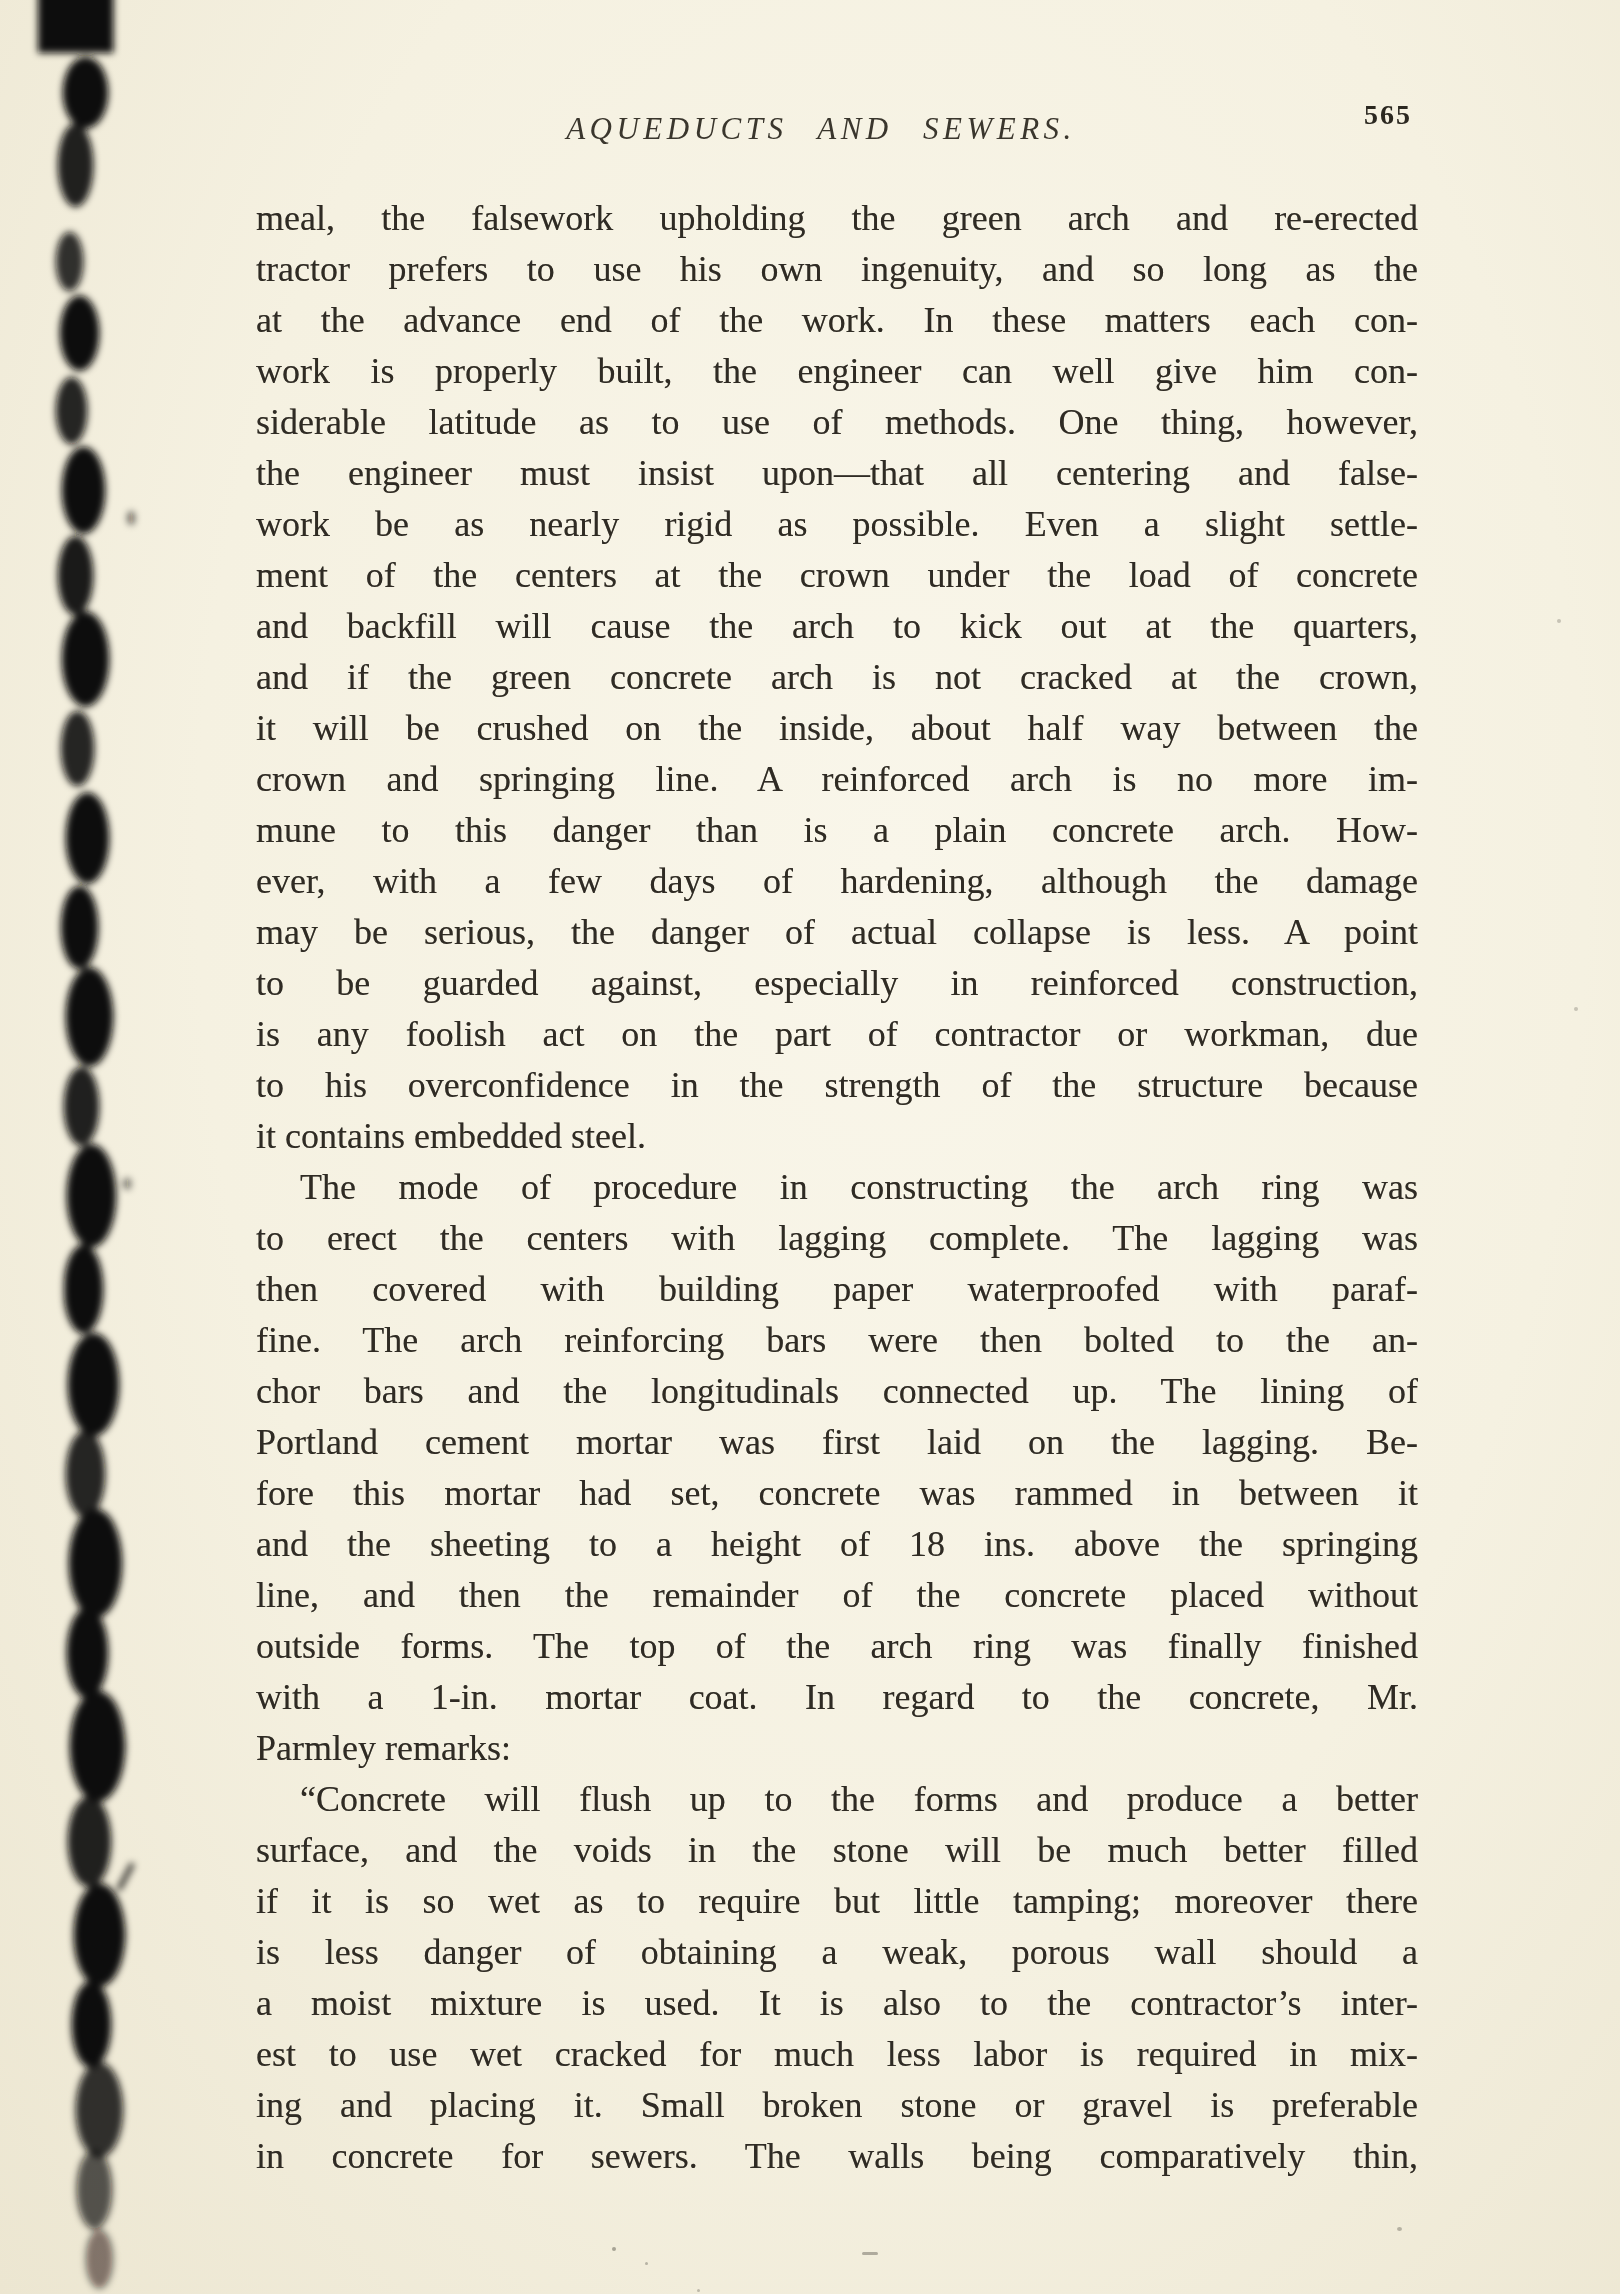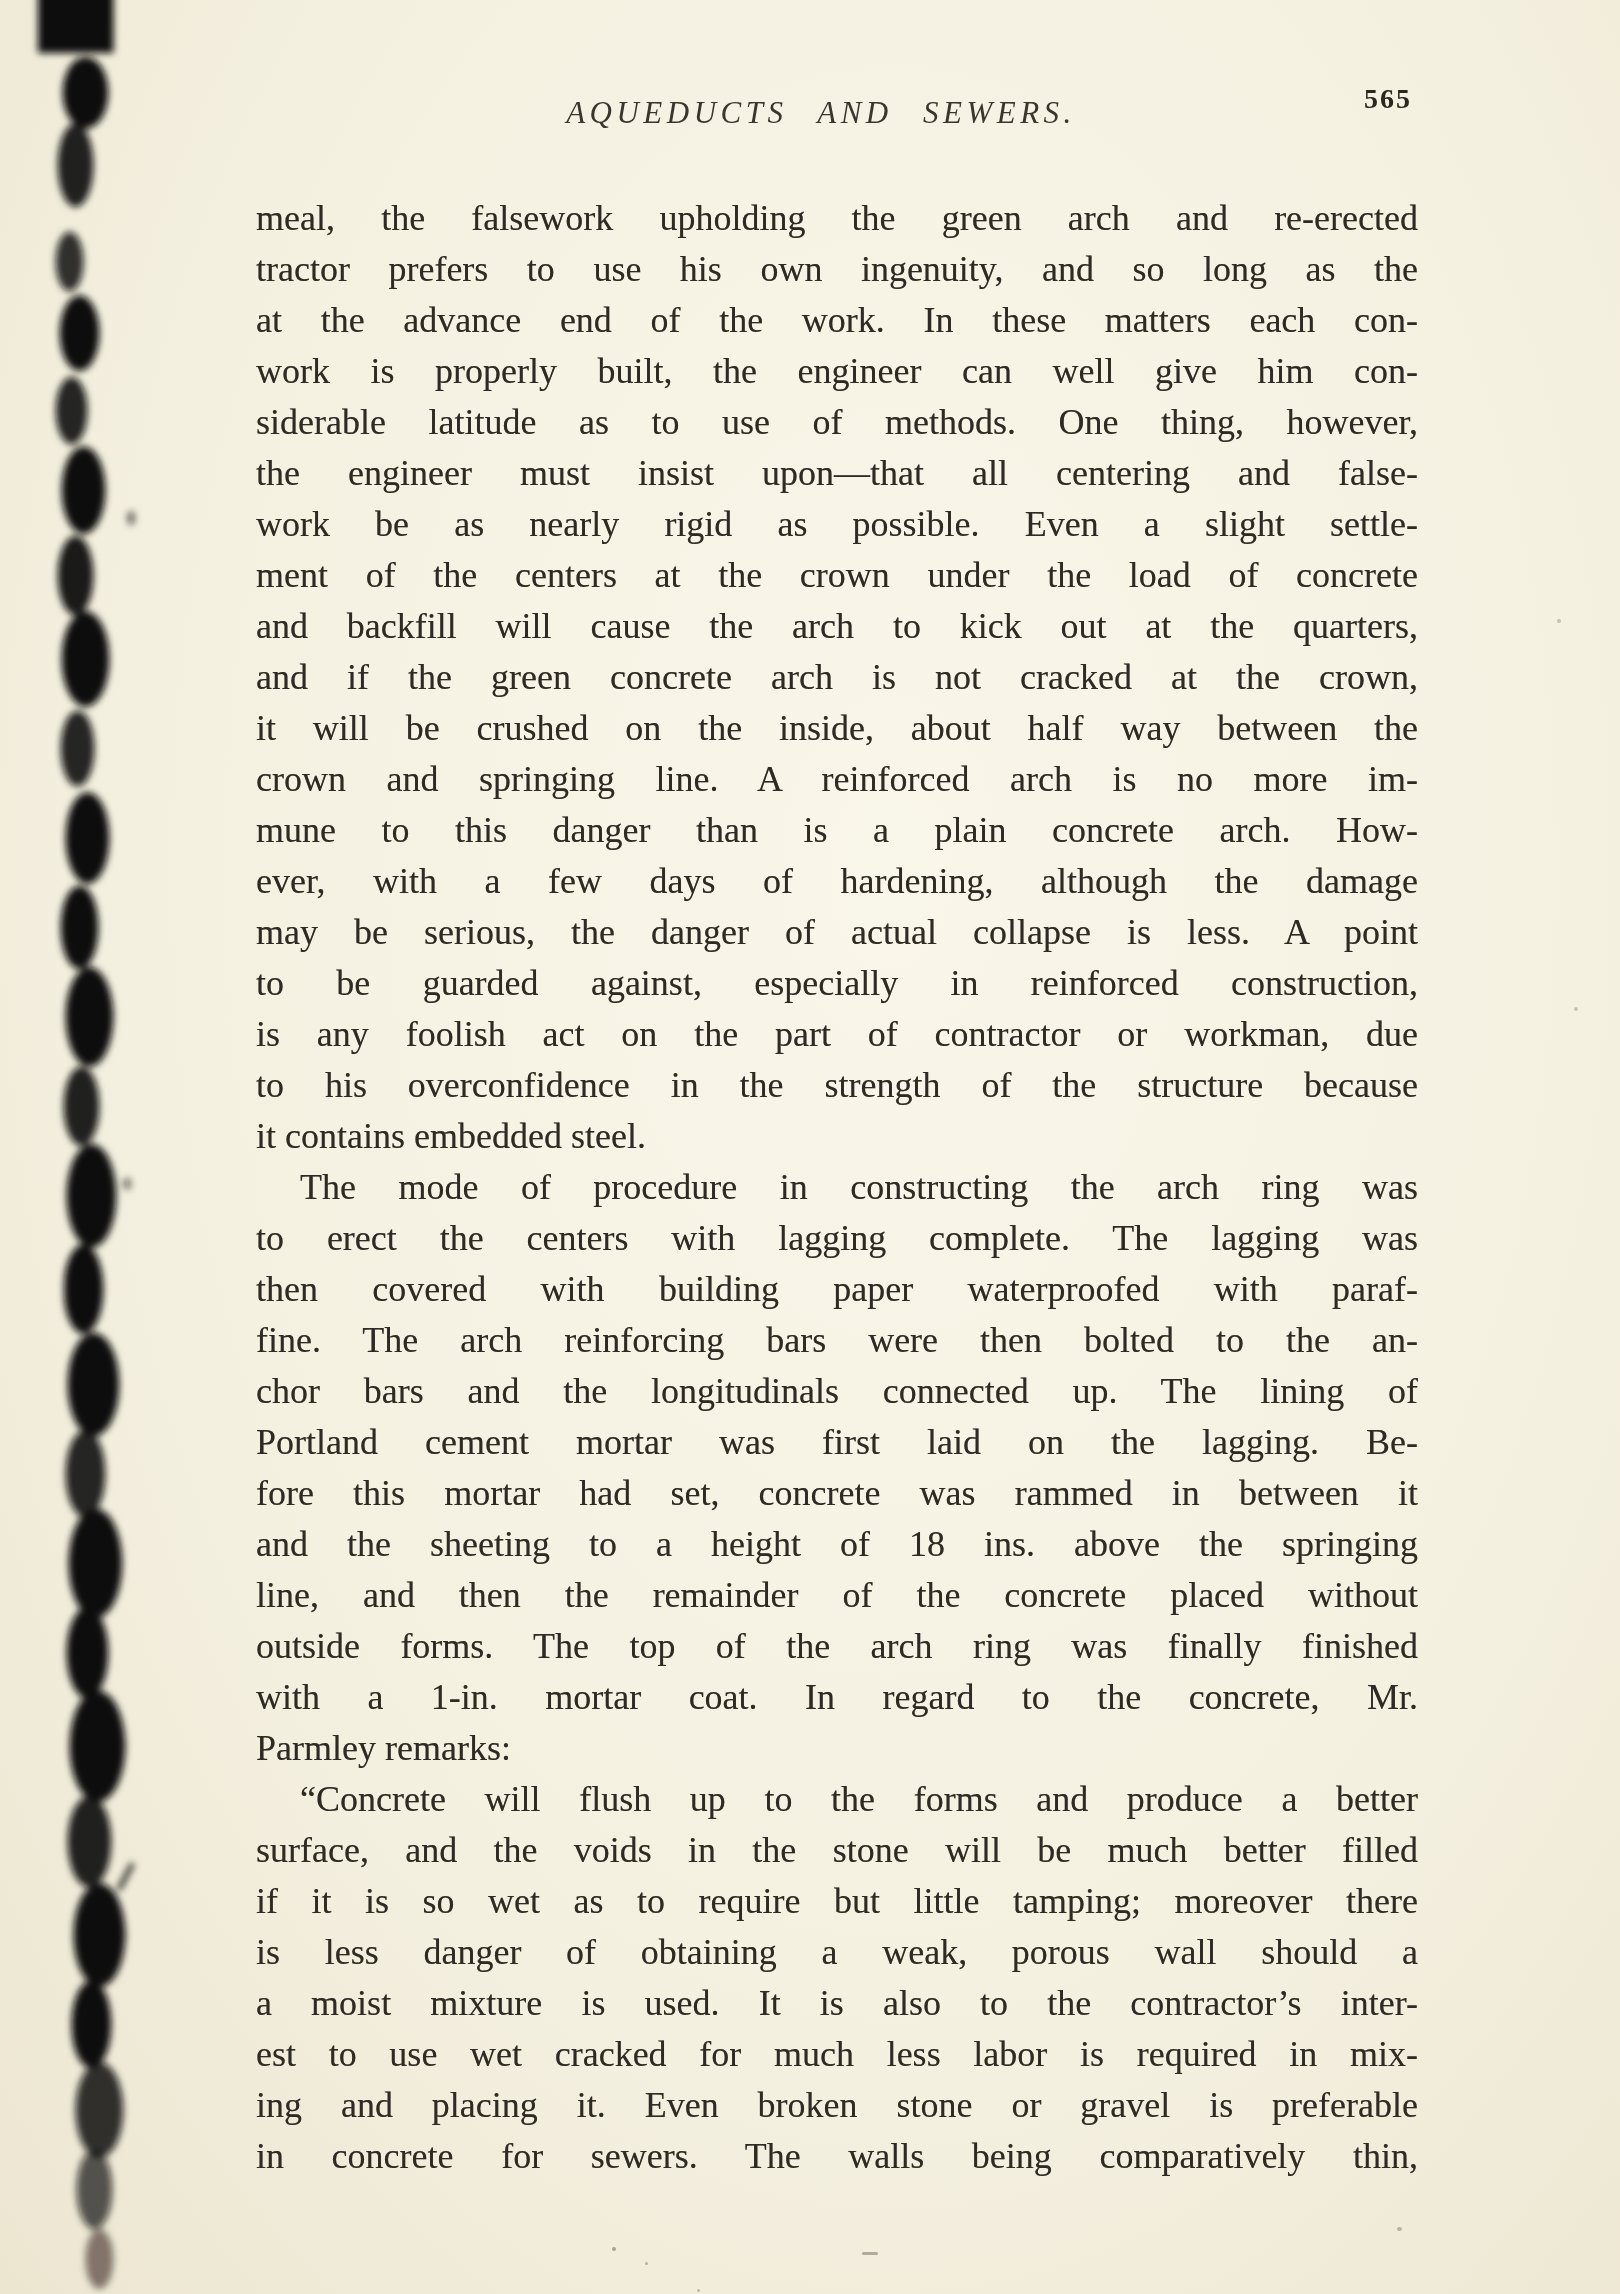--- a/index.html
+++ b/index.html
@@ -7,21 +7,21 @@
   .page {
     position:relative;
     width:1621px; height:2294px;
     margin:0 auto;
     background:radial-gradient(ellipse at 55% 38%, #f9f6ea 0%, #f5f1e1 55%, #ece6d1 100%);
     font-family:"Liberation Serif","DejaVu Serif",serif;
     color:#2f2b24;
     overflow:hidden;
   }
   .edge-svg { position:absolute; left:0; top:0; }
-  .header { position:absolute; left:224px; top:85px; width:1194px; height:64px; }
+  .header { position:absolute; left:224px; top:101px; width:1194px; height:64px; }
   .running-title {
     position:absolute; left:50%; transform:translateX(-50%); top:10px;
     font-style:italic; font-size:31px; letter-spacing:4.5px; word-spacing:18px;
     color:#3a362d; white-space:nowrap;
   }
   .page-number {
     position:absolute; right:6px; top:-2px;
     font-size:28px; font-weight:bold; letter-spacing:2px; color:#2b2820;
   }
   .body-text {
@@ -128,21 +128,21 @@
         <div class="line">with a 1-in. mortar coat. In regard to the concrete, Mr.</div>
         <div class="line last">Parmley remarks:</div>
       </div>
       <div class="paragraph">
         <div class="line indent">“Concrete will flush up to the forms and produce a better</div>
         <div class="line">surface, and the voids in the stone will be much better filled</div>
         <div class="line">if it is so wet as to require but little tamping; moreover there</div>
         <div class="line">is less danger of obtaining a weak, porous wall should a</div>
         <div class="line">a moist mixture is used. It is also to the contractor’s inter-</div>
         <div class="line">est to use wet cracked for much less labor is required in mix-</div>
-        <div class="line">ing and placing it. Even broken stone or gravel is preferable</div>
+        <div class="line">ing and placing it. Small broken stone or gravel is preferable</div>
         <div class="line">in concrete for sewers. The walls being comparatively thin,</div>
       </div>
     </div>
 
   <div class="speck sp1"></div>
   <div class="speck sp2"></div>
   <div class="speck sp3"></div>
   <div class="speck sp4"></div>
   <div class="speck sp5"></div>
   <div class="speck sp6"></div>

